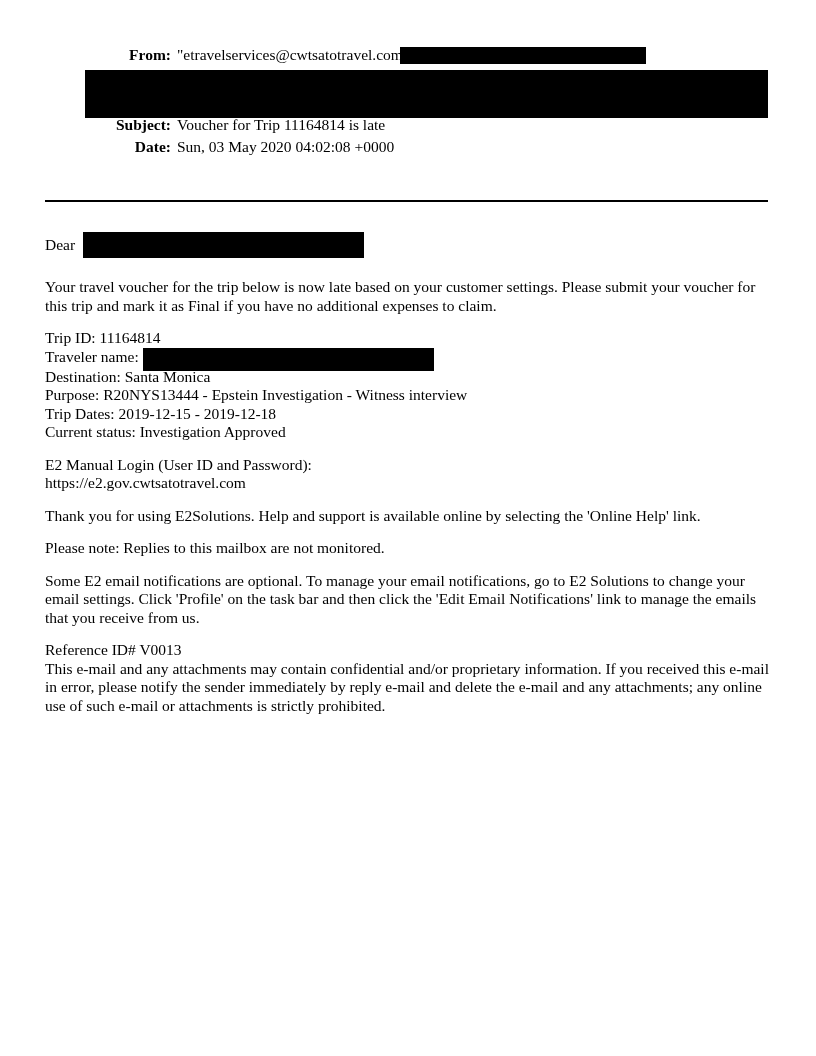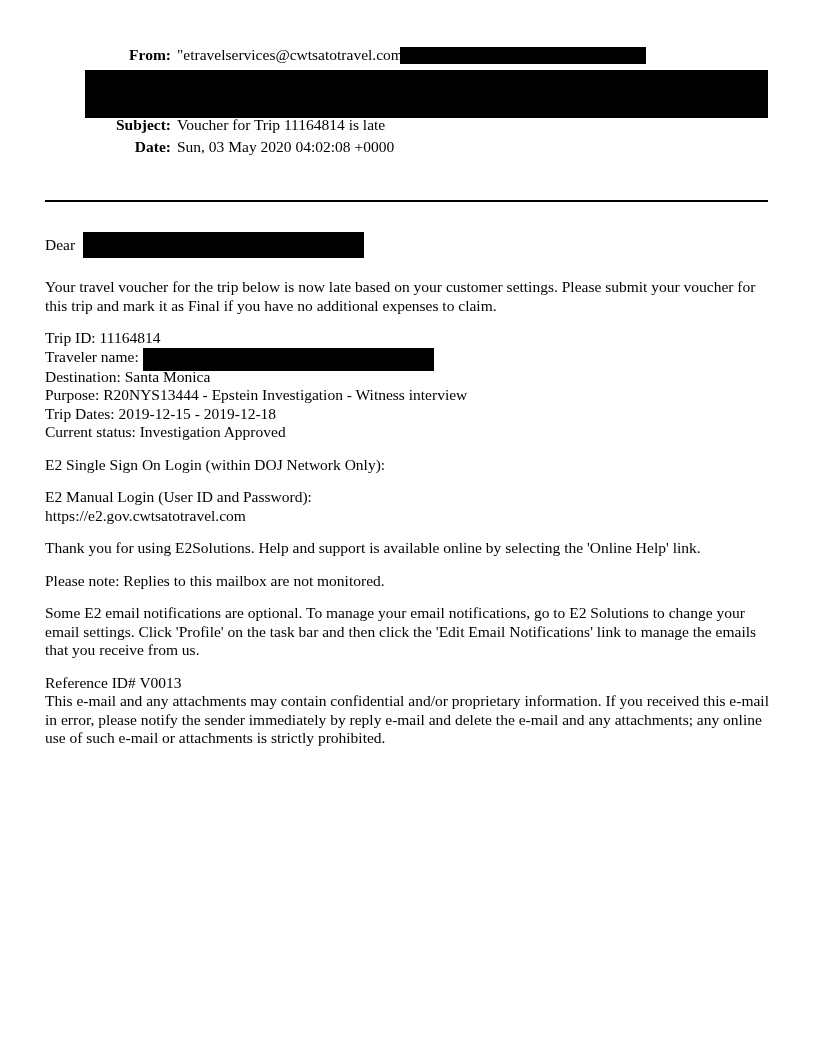--- a/index.html
+++ b/index.html
@@ -167,21 +167,20 @@
         <span>Traveler name:</span>
         <span class="redact"></span>
       </span>
       <span class="line">Destination: Santa Monica</span>
       <span class="line">Purpose: R20NYS13444 - Epstein Investigation - Witness interview</span>
       <span class="line">Trip Dates: 2019-12-15 - 2019-12-18</span>
       <span class="line">Current status: Investigation Approved</span>
     </div>
 
     <div class="block">
-      <span class="line">E2 Single Sign On Login (within DOJ Network Only):</span>
     </div>
 
     <div class="block">
       <span class="line">E2 Manual Login (User ID and Password):</span>
       <span class="line">https://e2.gov.cwtsatotravel.com</span>
     </div>
 
     <p class="flow">Thank you for using E2Solutions. Help and support is available online by selecting the 'Online Help' link.</p>
 
     <p class="flow">Please note: Replies to this mailbox are not monitored.</p>

